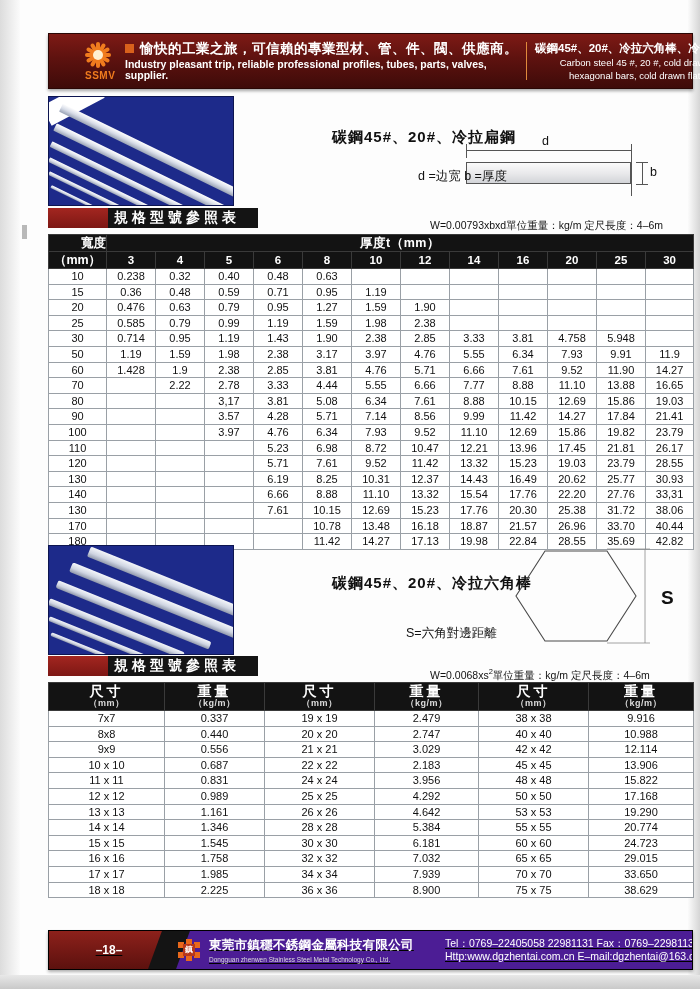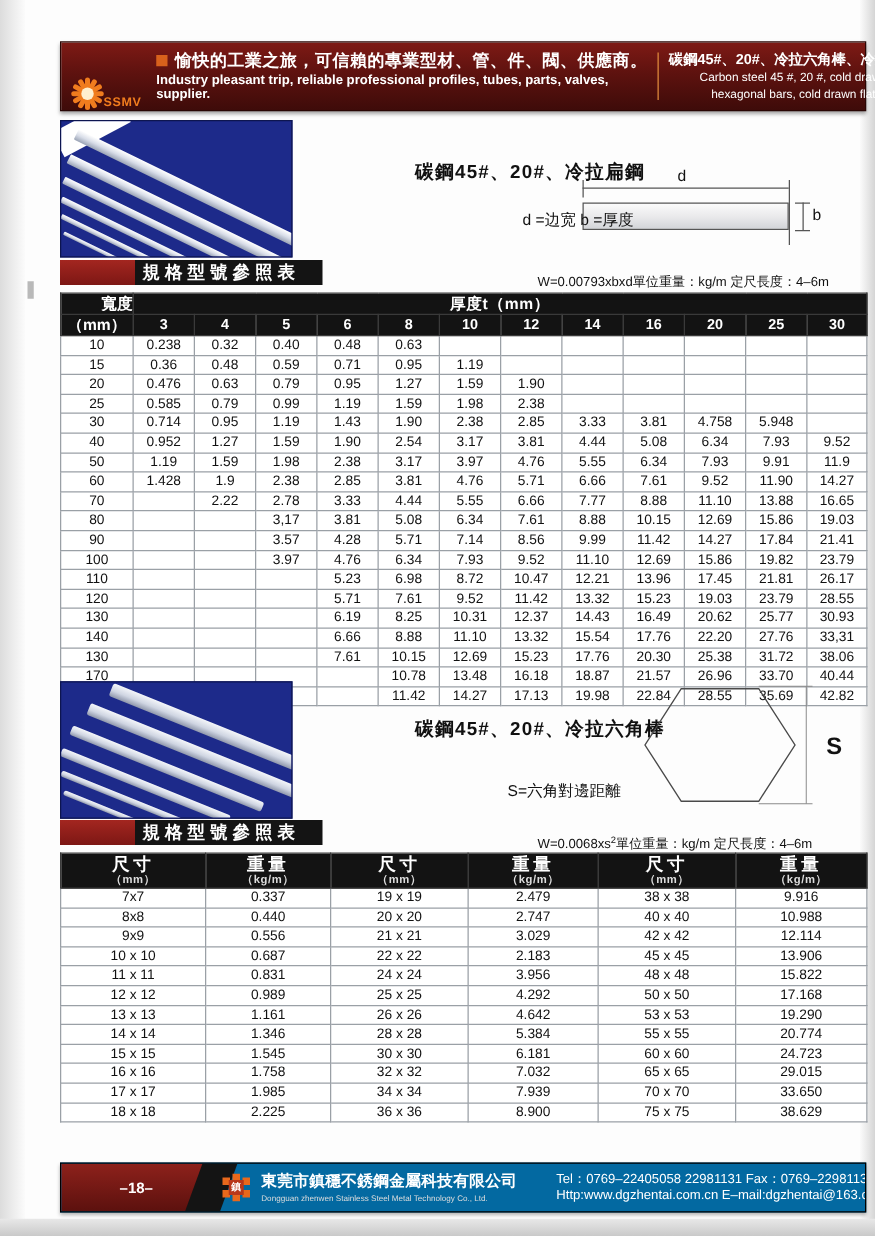--- a/index.html
+++ b/index.html
@@ -18,22 +18,23 @@
   
   .top-banner {
     position:absolute; left:48px; top:33px; width:645px; height:56px;
     background:linear-gradient(180deg,#7e1a15 0%, #5e120f 45%, #3e0b09 100%);
     border:1px solid #2a0705;
     display:flex; align-items:center;
     box-shadow:0 2px 3px rgba(0,0,0,.35);
   }
   .logo-box {
     width:72px; height:100%;
-    display:flex; flex-direction:row; align-items:flex-end; justify-content:center;
+    display:flex; flex-direction:column; align-items:flex-start; justify-content:center;
     flex:0 0 72px;
+    padding-left:36px;
   }
   .flower {
     width:26px; height:26px; position:relative;
   }
   .flower i {
     position:absolute; left:11px; top:0; width:4px; height:26px;
     background:#f07c1e; border-radius:3px;
   }
   .flower i:nth-child(2){ transform:rotate(30deg); }
   .flower i:nth-child(3){ transform:rotate(60deg); }
@@ -171,23 +172,24 @@
   .tbl2 thead th {
     background:#131313; color:#fff; border:1px solid #3a3a3a;
     height:28px; line-height:1.05; padding:1px 0; font-weight:bold;
   }
   .tbl2 thead th .cn { font-size:14px; letter-spacing:3px; display:block; }
   .tbl2 thead th .un { font-size:9px; letter-spacing:.5px; display:block; color:#ddd; }
 
   
   .footer {
     position:absolute; left:48px; top:930px; width:645px; height:40px;
-    background:#0369a1; border:1px solid #000;
+    background:#4c1d95; border:1px solid #000;
     display:flex; align-items:center; overflow:hidden;
     box-shadow:0 2px 3px rgba(0,0,0,.3);
+    text-decoration:underline;
   }
   .footer .pagebox {
     flex:0 0 120px; height:100%;
     background:linear-gradient(180deg,#8d211b,#5c110e);
     color:#fff; font-size:12px; font-weight:bold;
     display:flex; align-items:center; justify-content:center;
     position:relative;
   }
   .footer .slant {
     position:absolute; right:-14px; top:0; width:28px; height:100%;
@@ -400,35 +402,20 @@
             <td>1.90</td>
             <td>2.38</td>
             <td>2.85</td>
             <td>3.33</td>
             <td>3.81</td>
             <td>4.758</td>
             <td>5.948</td>
             <td></td>
           </tr>
           <tr>
-            <td class="rowhdr">40</td>
-            <td>0.952</td>
-            <td>1.27</td>
-            <td>1.59</td>
-            <td>1.90</td>
-            <td>2.54</td>
-            <td>3.17</td>
-            <td>3.81</td>
-            <td>4.44</td>
-            <td>5.08</td>
-            <td>6.34</td>
-            <td>7.93</td>
-            <td>9.52</td>
-          </tr>
-          <tr>
             <td class="rowhdr">50</td>
             <td>1.19</td>
             <td>1.59</td>
             <td>1.98</td>
             <td>2.38</td>
             <td>3.17</td>
             <td>3.97</td>
             <td>4.76</td>
             <td>5.55</td>
             <td>6.34</td>

